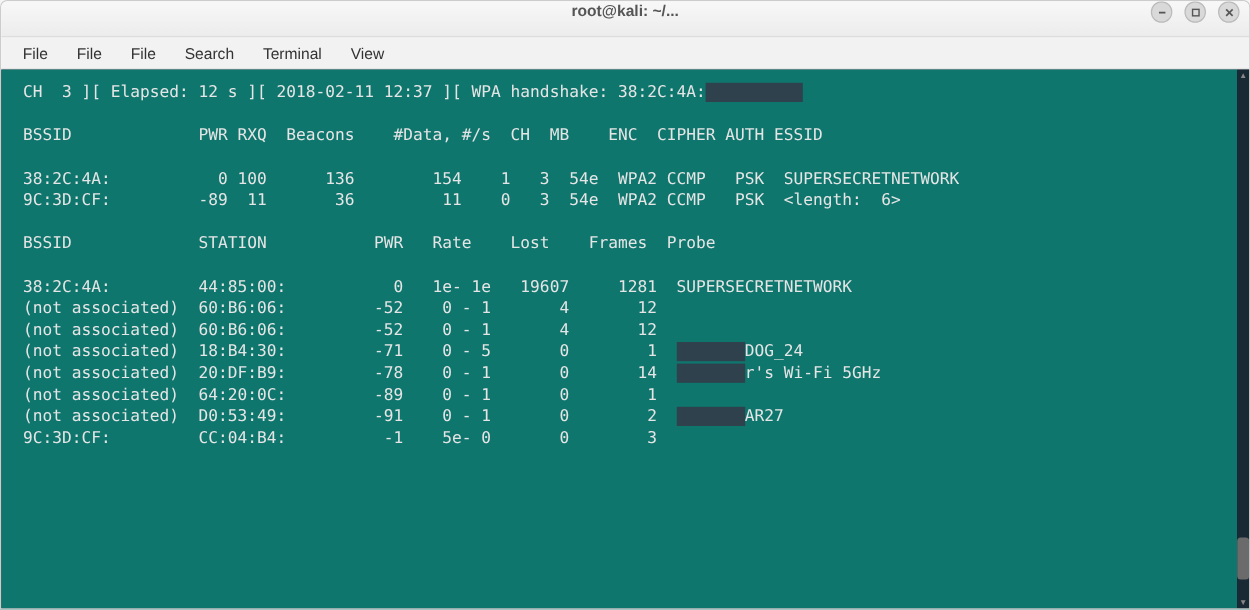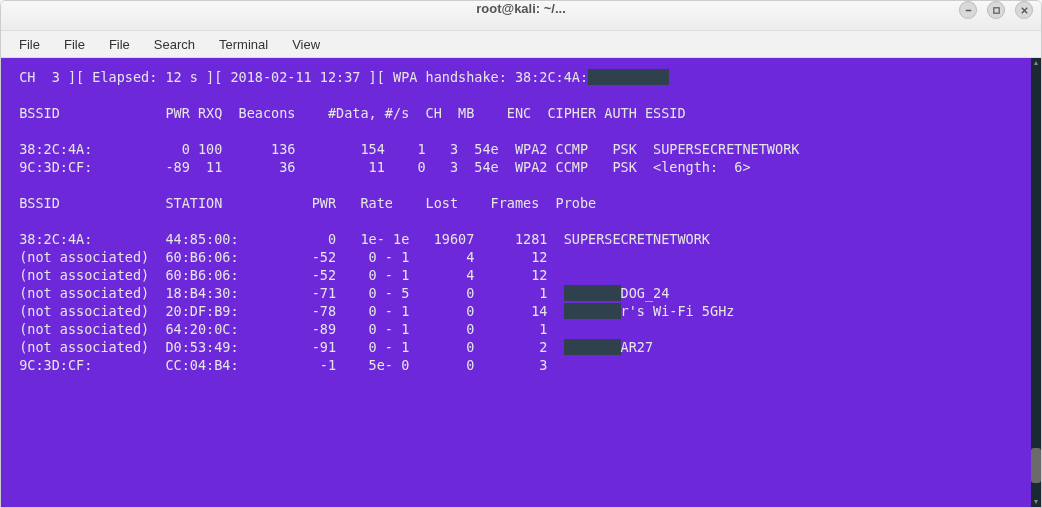--- a/index.html
+++ b/index.html
@@ -73,21 +73,21 @@
       cursor: pointer;
     }
     .terminal-wrap {
       flex: 1;
       display: flex;
       background: #0c1c27;
       position: relative;
     }
     .terminal {
       flex: 1;
-      background: #6d28d9;
+      background: #0f766e;
       color: #e5e5e5;
       font-family: "DejaVu Sans Mono", "Liberation Mono", Consolas, monospace;
       font-size: 13.5px;
       line-height: 18px;
       padding: 10px 8px 8px 10px;
       white-space: pre;
       overflow: hidden;
     }
     .scrollbar {
       width: 10px;

